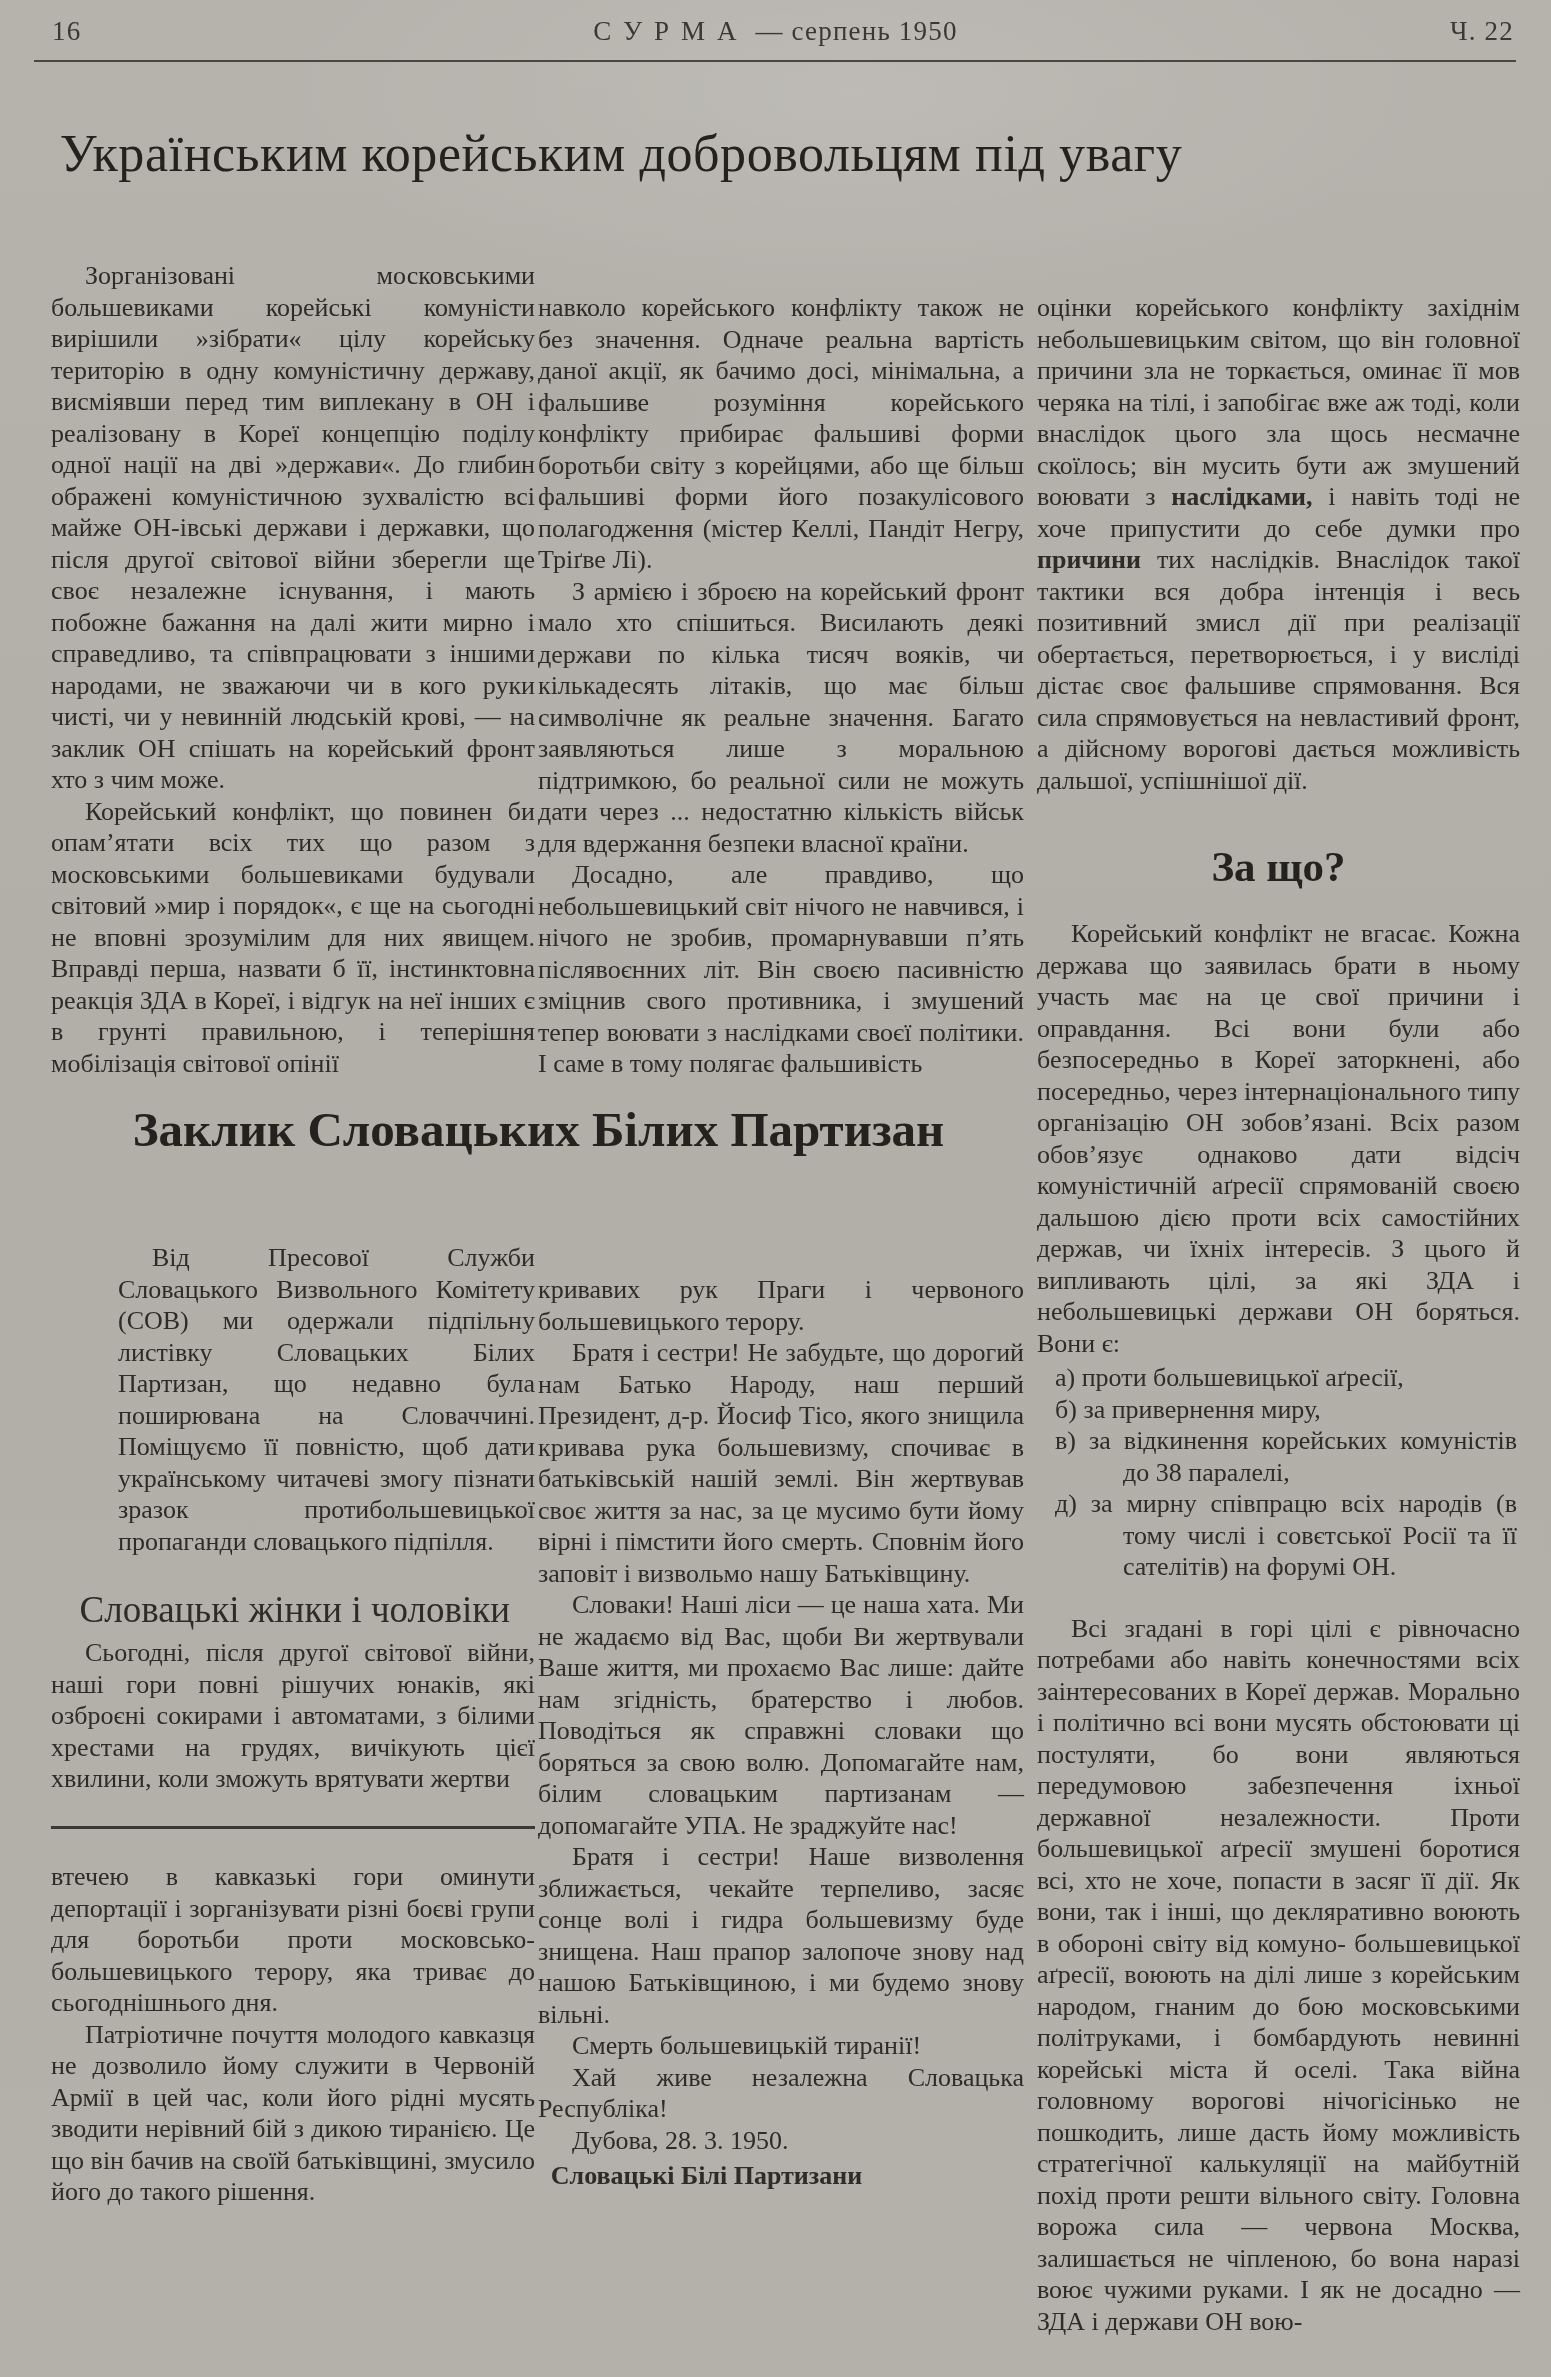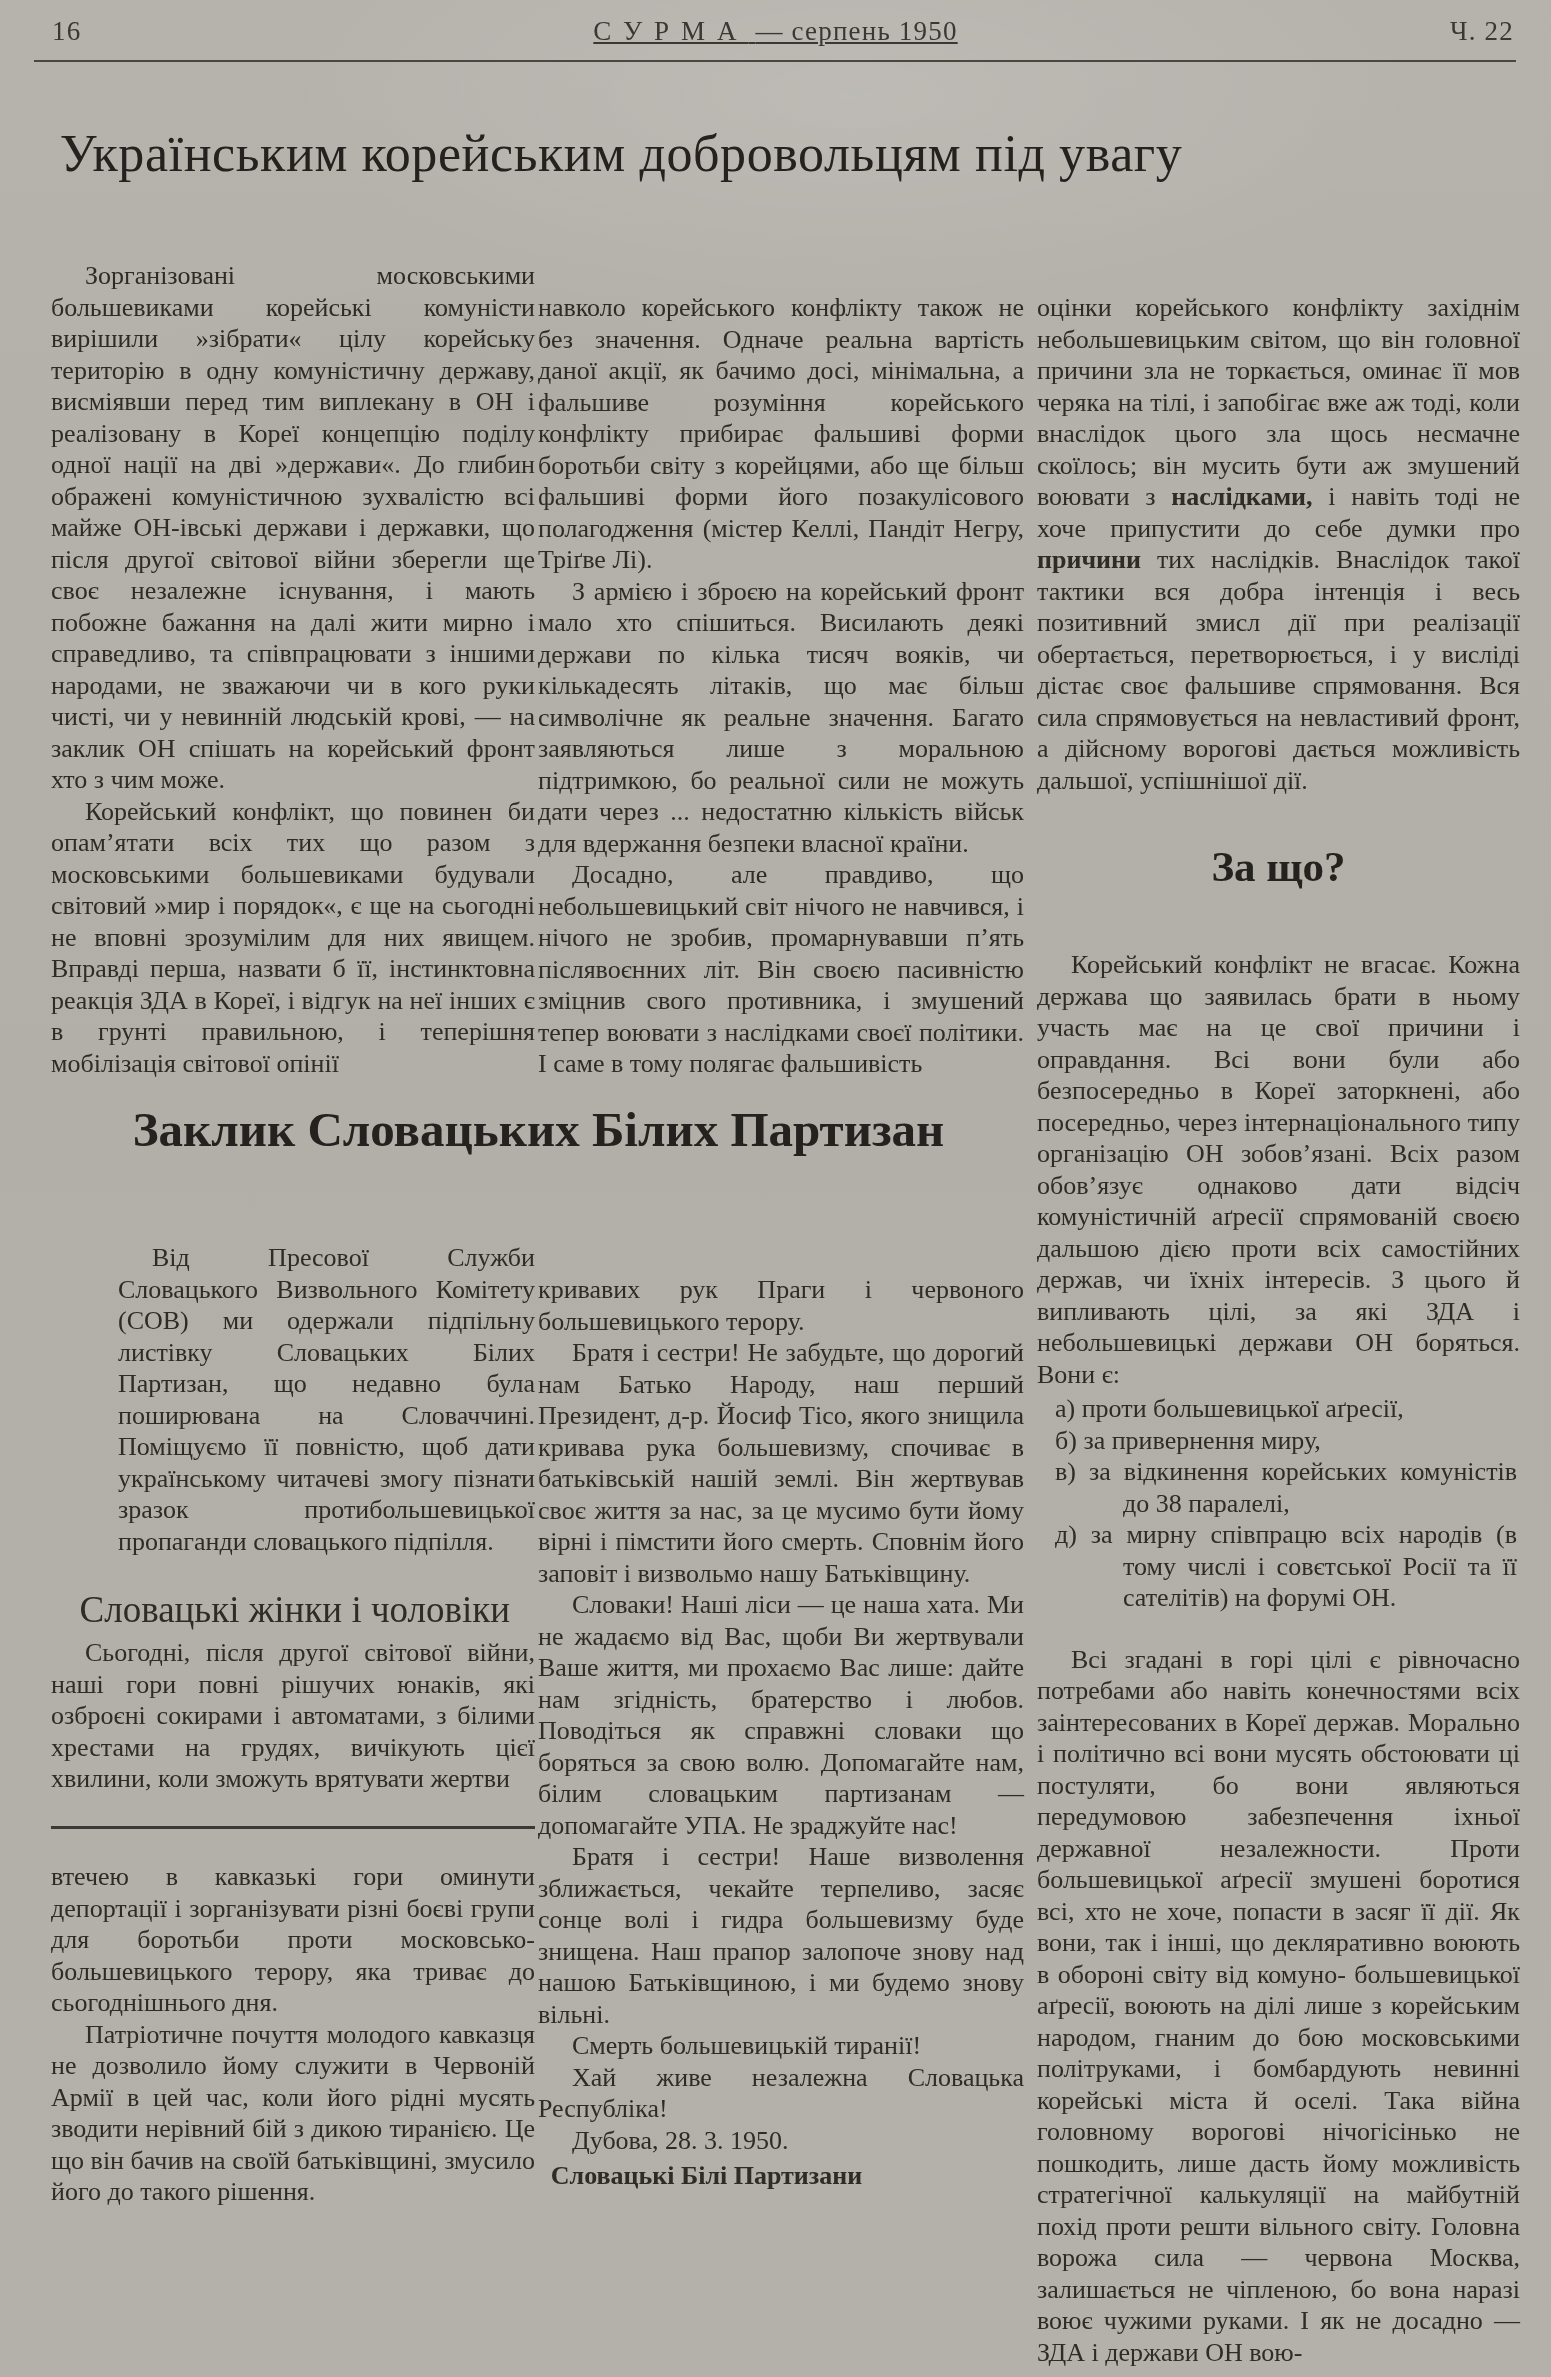--- a/index.html
+++ b/index.html
@@ -11,42 +11,42 @@
       radial-gradient(ellipse 832px 297px at 55% 4%, rgba(255,255,255,0.10), rgba(255,255,255,0) 70%),
       radial-gradient(ellipse 535px 178px at 30% 17%, rgba(60,55,45,0.06), rgba(0,0,0,0) 70%),
       linear-gradient(180deg, #b6b3ad 0%, #b2afa9 45%, #b4b1ab 100%);
     color:#2e2c27;
     font-family:"Liberation Serif","DejaVu Serif",serif;
     overflow:hidden;
   }
   .hdr { position:absolute; top:15.5px; font-size:27px; letter-spacing:1.2px; color:#3a3832; }
   .hdr-left { left:52px; }
   .hdr-right { right:37px; }
-  .masthead { position:absolute; top:15.5px; left:0; width:1551px; text-align:center; font-size:27px; color:#3a3832;text-decoration:underline; }
+  .masthead { position:absolute; top:15.5px; left:0; width:1551px; text-align:center; font-size:27px; color:#3a3832; }
   .mast-title { letter-spacing:12px; }
   .mast-date { letter-spacing:1.2px; }
   .header-rule { position:absolute; top:60px; left:34px; width:1482px; height:2.4px; background:#4a4740; }
 
   .headline1 { position:absolute; top:124px; left:0; width:1242px; margin:0;
     text-align:center; font-size:52px; font-weight:normal; color:#23221e; letter-spacing:0.6px; }
   .headline2 { position:absolute; top:1101px; left:51px; width:975px; margin:0;
     text-align:center; font-size:49px; font-weight:bold; color:#23221e; }
 
   .col { position:absolute; }
   .a1col1 { left:51px;  top:260px; width:484px;font-family:Liberation Serif, serif; }
   .a1col2 { left:538px; top:260px; width:486px; }
   .a1col3 { left:1037px; top:260px; width:483px; }
   .a2col1 { left:51px;  top:1242px; width:484px; }
   .a2col2 { left:538px; top:1242px; width:486px; }
 
   p { margin:0; font-size:26px; line-height:31.5px; text-align:justify; text-indent:34px; }
   p.cont { text-indent:0;margin-top:32px; }
   .intro-note { margin-left:67px; margin-bottom:4.8px; }
   .subhead { margin:31px 0 6px 0; font-size:37px; font-weight:normal; text-indent:3.6px; text-align:center; }
-  .sect-head { margin:46px 0 58px 0; font-size:43px; font-weight:bold; text-align:center; text-indent:0; color:#23221e; }
+  .sect-head { margin:46px 0 27px 0; font-size:43px; font-weight:bold; text-align:center; text-indent:0; color:#23221e; }
   .col-divider { height:3.6px; background:#3b3935; margin:31px 0 28.5px 0; }
   .goals { list-style:none; margin:3px; padding:0; }
   .goals li { font-size:26px; line-height:31.5px; text-align:justify; padding-left:83px; text-indent:-68px; }
   .date-line { text-align:left; }
   .signature { font-weight:bold; text-indent:0; text-align:center; padding-right:149px; margin-top:3.6px; }
   b { font-weight:bold; }
 </style>
 </head>
 <body>
 

